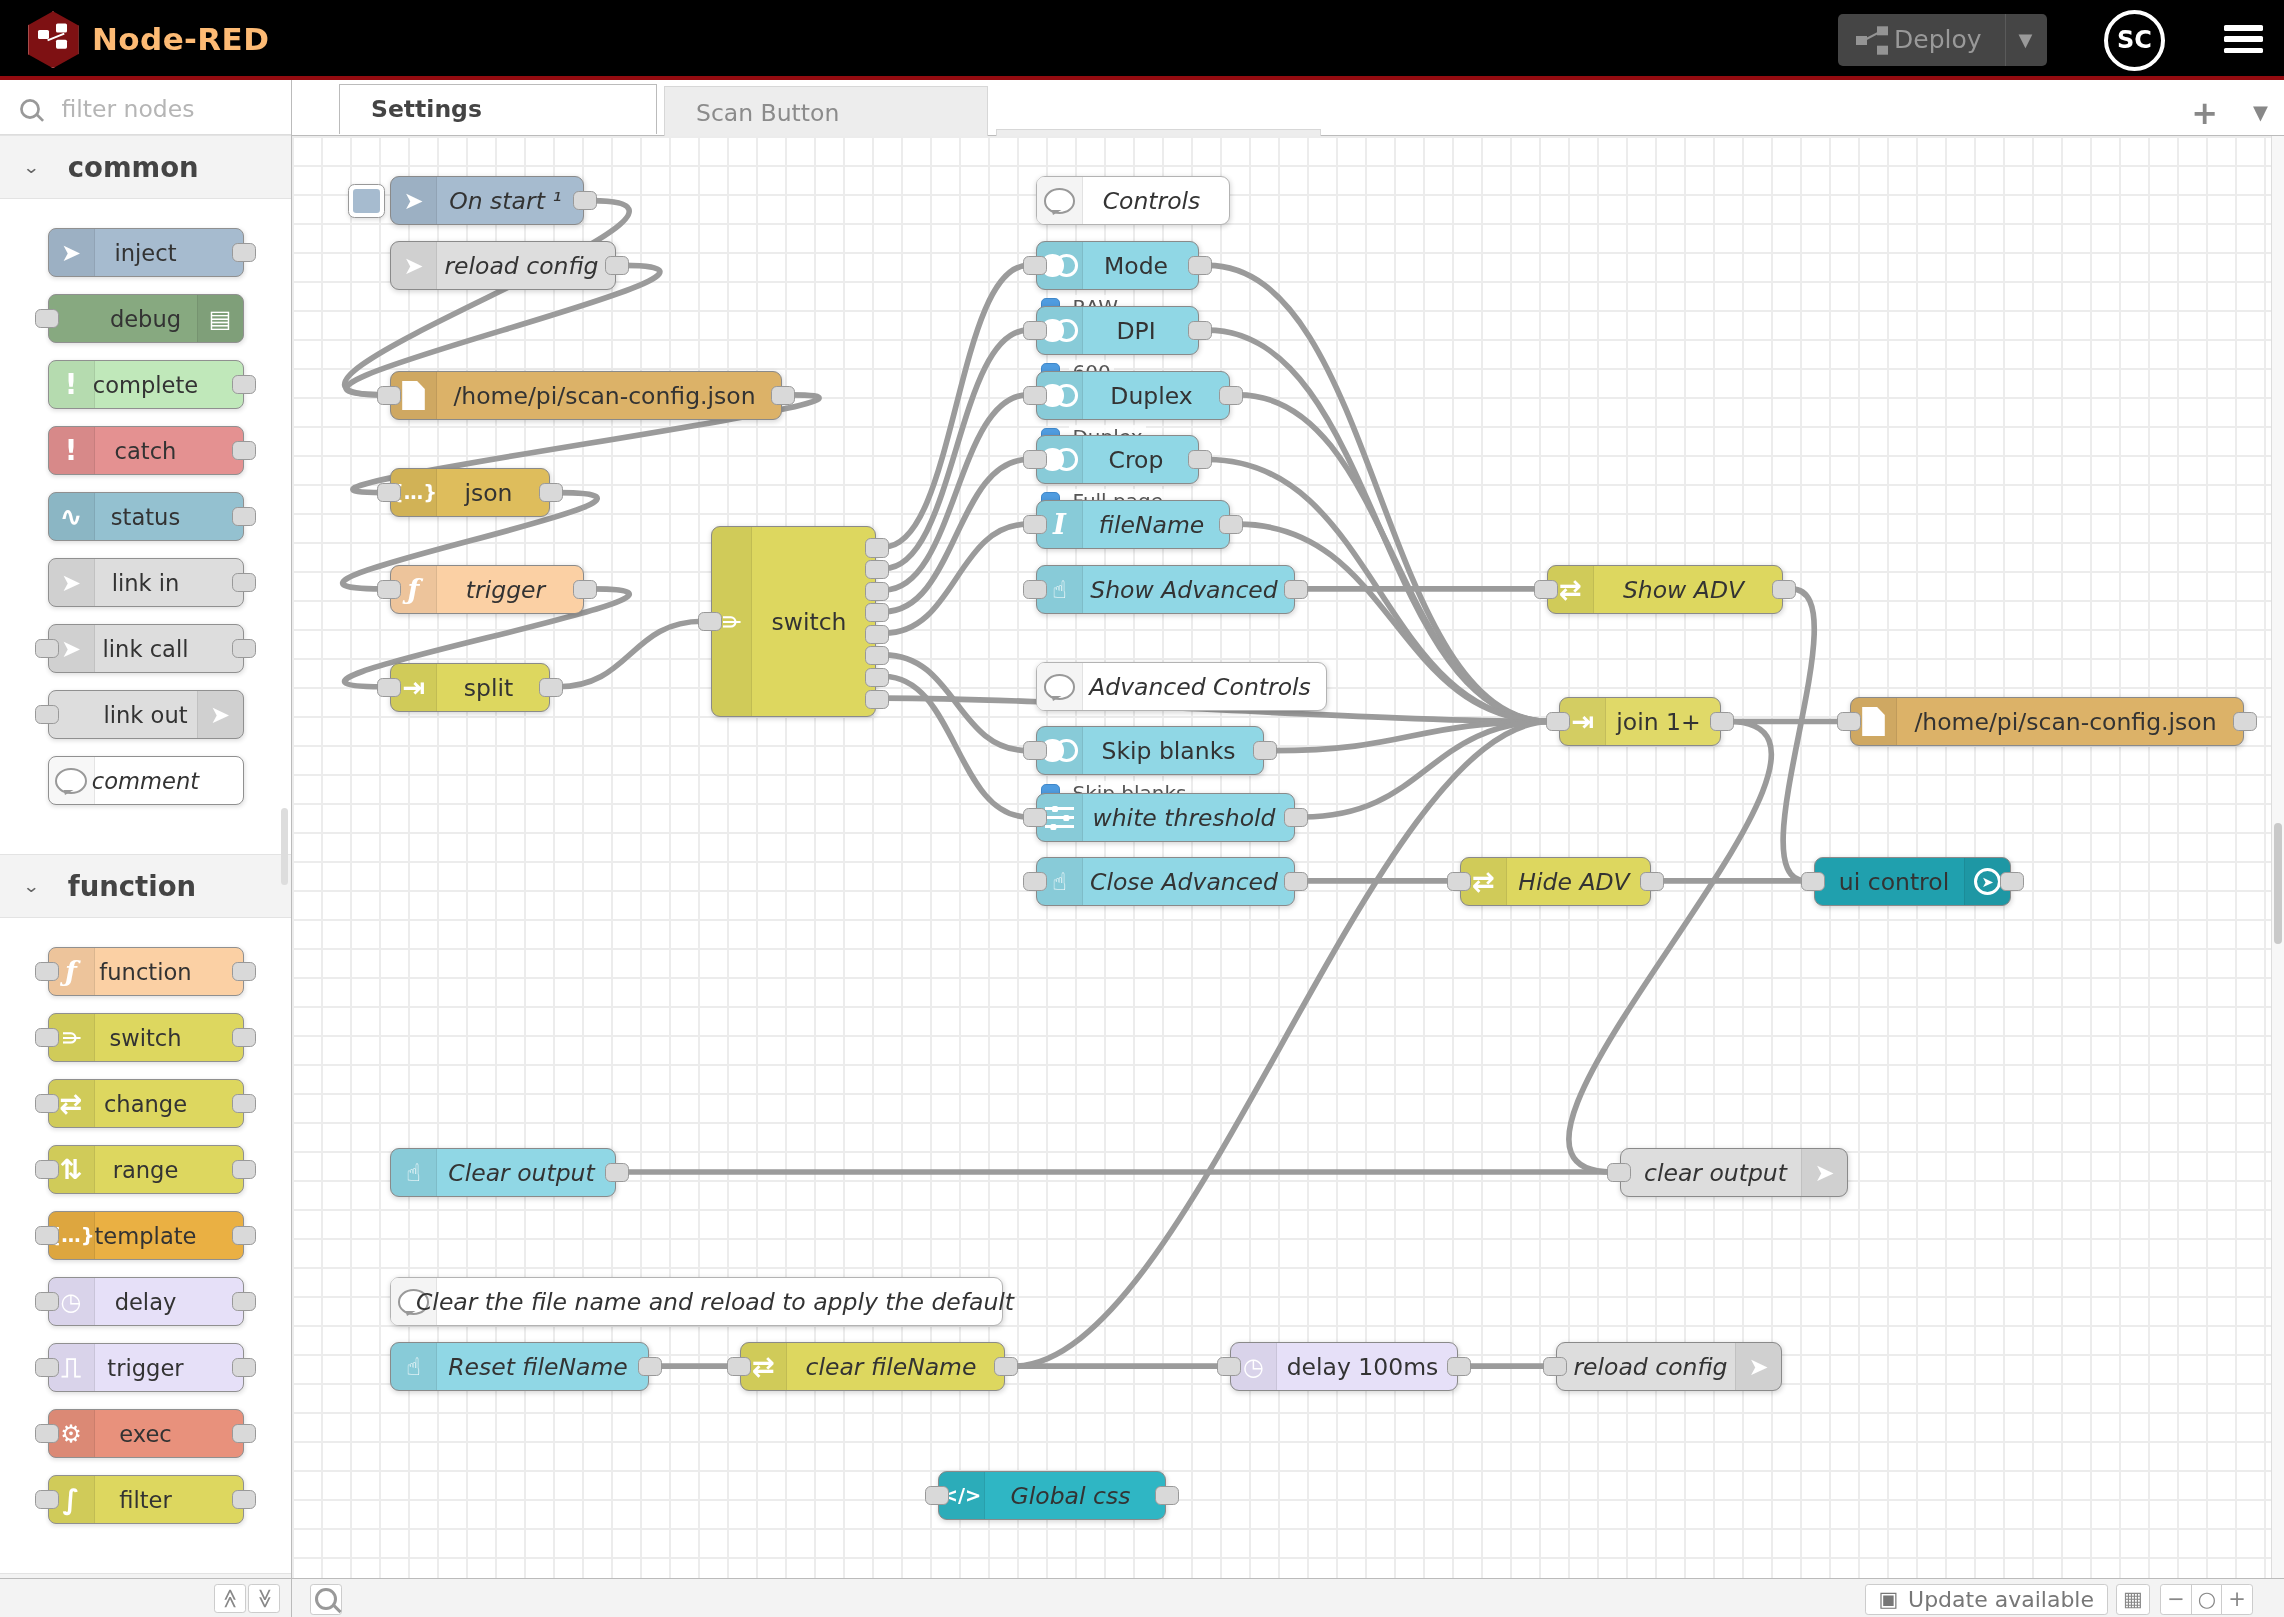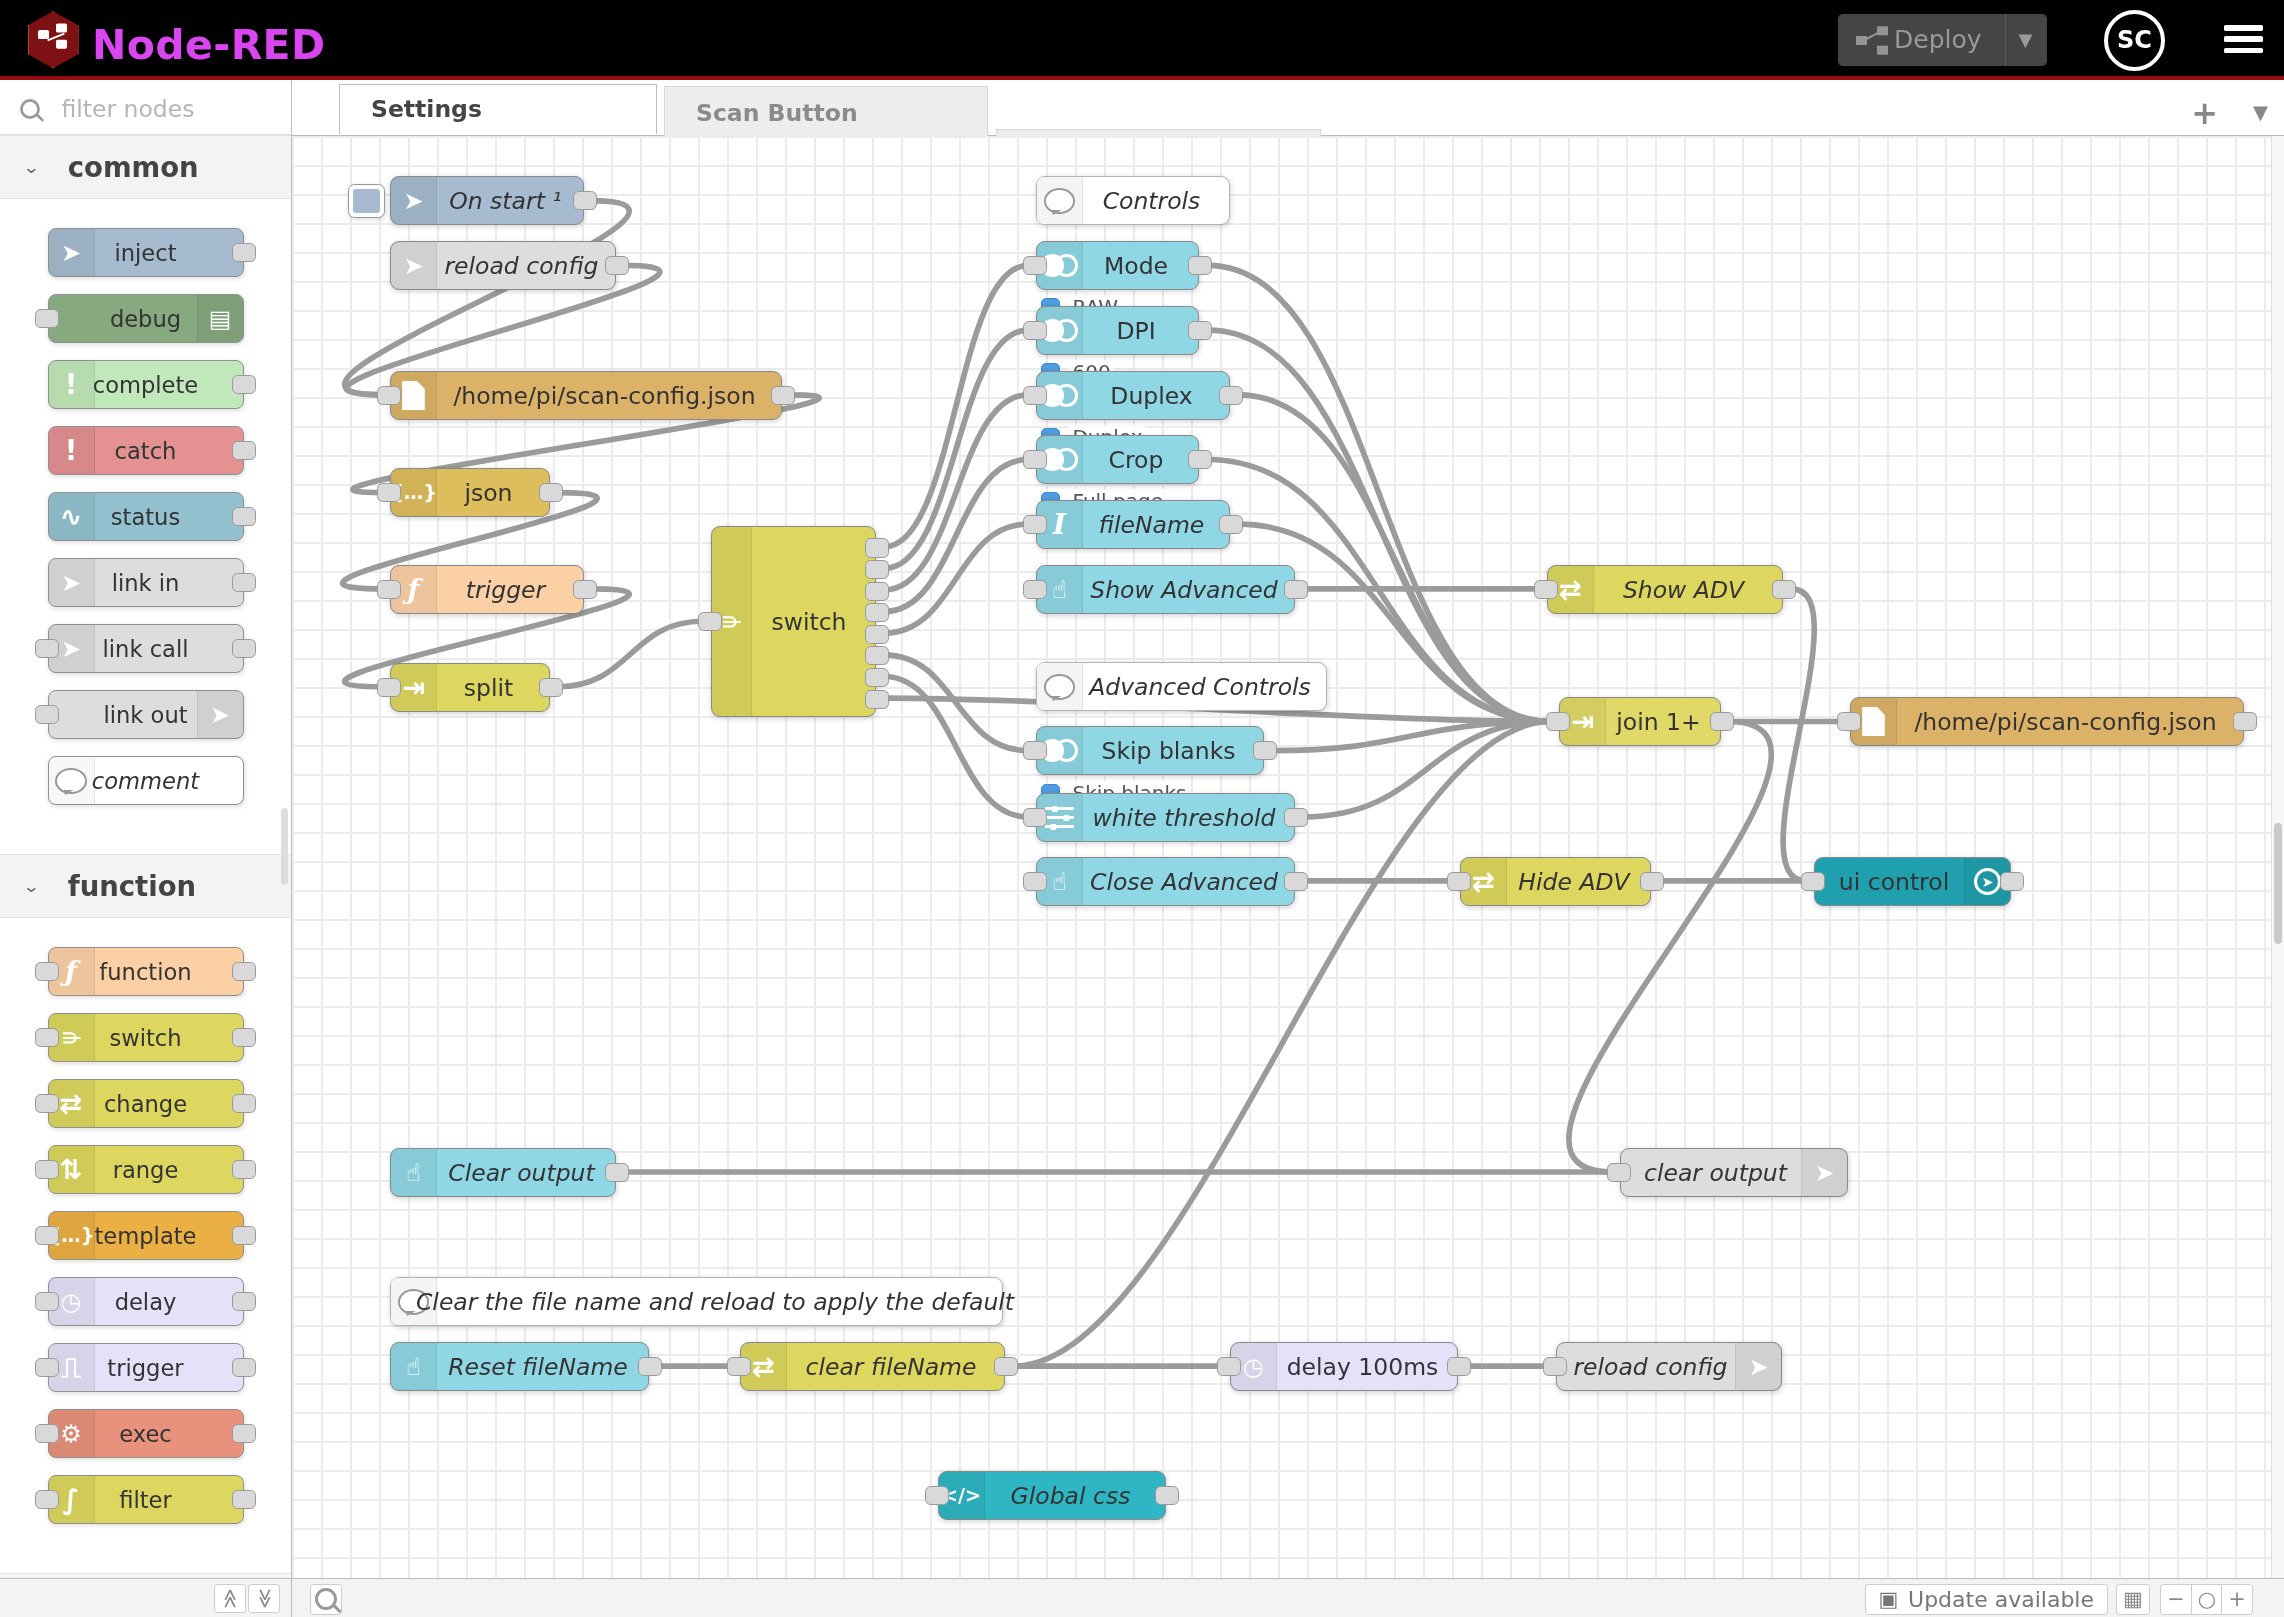--- a/index.html
+++ b/index.html
@@ -4,21 +4,21 @@
 <style>
   html,body{margin:0;padding:0;background:#fff;}
   body{font-family:"DejaVu Sans","Liberation Sans",sans-serif;-webkit-font-smoothing:antialiased;}
   #app{position:relative;width:2284px;height:1618px;overflow:hidden;background:#fff;}
 
   
   #header{position:absolute;left:0;top:0;width:100%;height:80px;background:#000;border-bottom:4px solid #940b10;box-sizing:border-box;}
   #logo{position:absolute;left:27.5px;top:11.3px;width:49px;height:55px;background:#7e1113;border:1.6px solid #a84a4a;clip-path:polygon(50% 0,100% 25%,100% 75%,50% 100%,0 75%,0 25%);}
   #logo::before{content:"";position:absolute;left:9.7px;top:18px;width:10.5px;height:9px;background:#fff;border-radius:1.6px;box-shadow:18px -6.5px 0 #fff, 18px 9.7px 0 #fff;}
   #logo::after{content:"";position:absolute;left:18px;top:24px;width:18px;height:2.4px;background:#fff;transform:rotate(-22deg);}
-  #app-title{position:absolute;left:92px;top:21px;color:#d946ef;font-size:41px;font-weight:bold;letter-spacing:0.4px;}
+  #app-title{position:absolute;left:92px;top:21px;color:#fdba74;font-size:31px;font-weight:bold;letter-spacing:0.4px;}
   #deploy-btn{position:absolute;right:237px;top:13.7px;width:209px;height:52px;background:#454545;border-radius:4.9px;display:flex;align-items:center;color:#999;font-size:25px;}
   .ic-deploy{position:relative;width:36px;height:29px;margin-left:18px;}
   .ic-deploy::before{content:"";position:absolute;left:0;top:10.5px;width:10.5px;height:9px;background:#949494;box-shadow:21px -9.7px 0 #949494,21px 9.7px 0 #949494;}
   .ic-deploy::after{content:"";position:absolute;left:9px;top:9px;width:18px;height:2.4px;background:#949494;transform:rotate(-28deg);}
   #deploy-label{margin-left:2px;}
   #deploy-caret{position:absolute;right:14.6px;top:0;height:100%;display:flex;align-items:center;color:#9a9a9a;font-size:18px;border-left:1.6px solid #5a5a5a;padding-left:13px;}
   #avatar{position:absolute;right:119px;top:9.7px;width:53px;height:53px;border:4px solid #fff;border-radius:50%;color:#fff;font-size:24px;font-weight:bold;display:flex;align-items:center;justify-content:center;background:#000;}
   #menu-icon{position:absolute;right:21px;top:25px;width:39px;height:29px;}
   #menu-icon i{display:block;width:39px;height:5.7px;background:#fff;border-radius:1.6px;margin-bottom:5.7px;}
 
@@ -45,21 +45,21 @@
   .port.out{right:-13.7px;top:50%;margin-top:-9.7px;}
   #palette-scroll-thumb{position:absolute;right:3.2px;top:728px;width:7.3px;height:77px;background:#ddd;border-radius:4px;}
   #palette-footer{position:absolute;left:0;bottom:0;width:100%;height:40px;background:#f3f3f3;border-top:1.6px solid #bbb;box-sizing:border-box;}
   .pf-btn{position:absolute;top:4.9px;width:32px;height:29px;background:#fff;border:1.6px solid #ccc;border-radius:3.2px;box-sizing:border-box;color:#888;display:flex;align-items:center;justify-content:center;font-size:19.4px;}
   .pf-btn span{display:inline-block;transform:rotate(90deg);}
   .pf-btn.down span{transform:rotate(-90deg);}
 
   
   #workspace{position:absolute;left:292px;top:80px;right:0;bottom:0;}
   #tabbar{position:absolute;left:0;top:3.2px;width:100%;height:53px;background:#fff;border-bottom:1.6px solid #bbb;box-sizing:border-box;}
-  .tab{position:absolute;top:2.4px;height:54px;box-sizing:border-box;display:flex;align-items:center;padding-left:31px;font-size:23.5px;font-weight:bold;}
+  .tab{position:absolute;top:2.4px;height:54px;box-sizing:border-box;display:flex;align-items:center;padding-left:31px;font-size:23.5px;}
   .tab.active{background:#fff;border:1.6px solid #bbb;border-bottom:none;height:50px;top:0.8px;color:#444;font-weight:bold;z-index:2;}
   .tab.inactive{background:#ededed;border:1.6px solid #d7d7d7;color:#8b8b8b;}
   #tab-add{position:absolute;right:66px;top:11.3px;color:#888;font-size:32px;font-weight:bold;}
   #tab-caret{position:absolute;right:16px;top:18px;color:#888;font-size:19.4px;}
 
   #canvas{position:absolute;left:0;top:56px;right:13px;bottom:40px;background:#fff;overflow:hidden;
     background-image:linear-gradient(to right,#ececec 1.6px,transparent 1.6px),linear-gradient(to bottom,#ececec 1.6px,transparent 1.6px);
     background-size:29px 29px;}
   #wires{position:absolute;left:0;top:0;}
   #wires path{stroke:#9b9b9b;stroke-width:7;fill:none;stroke-linecap:round;}

